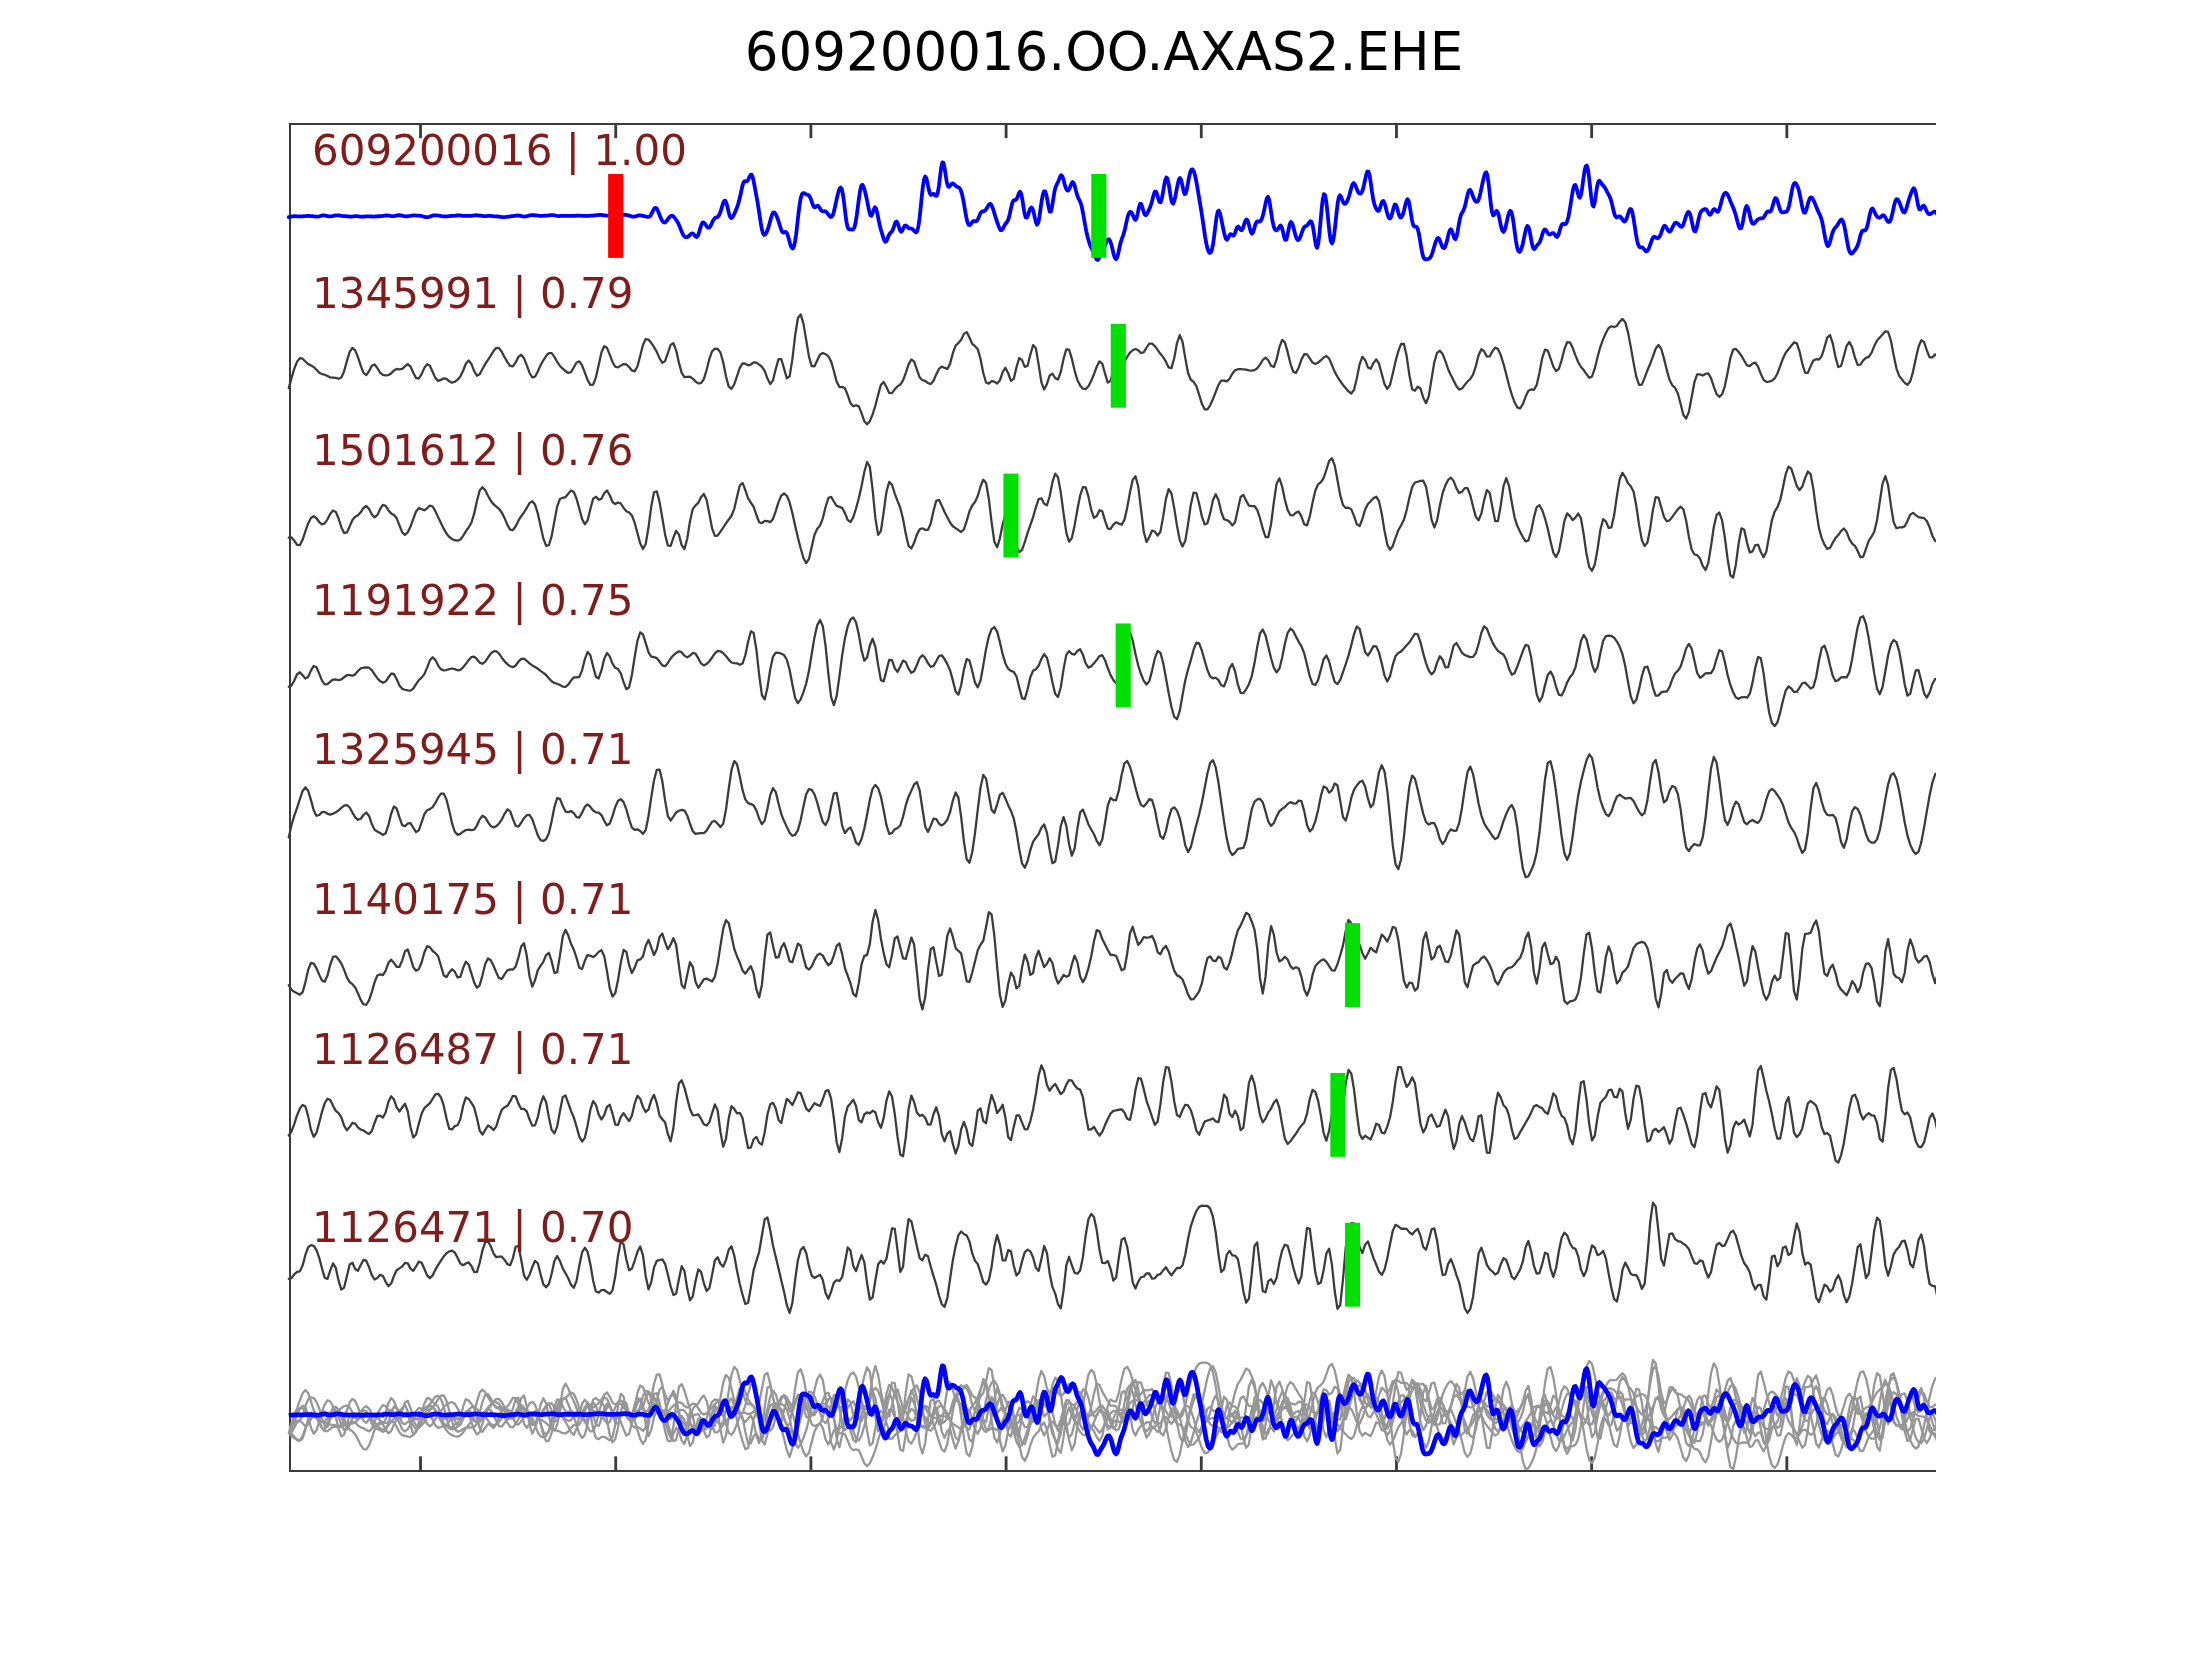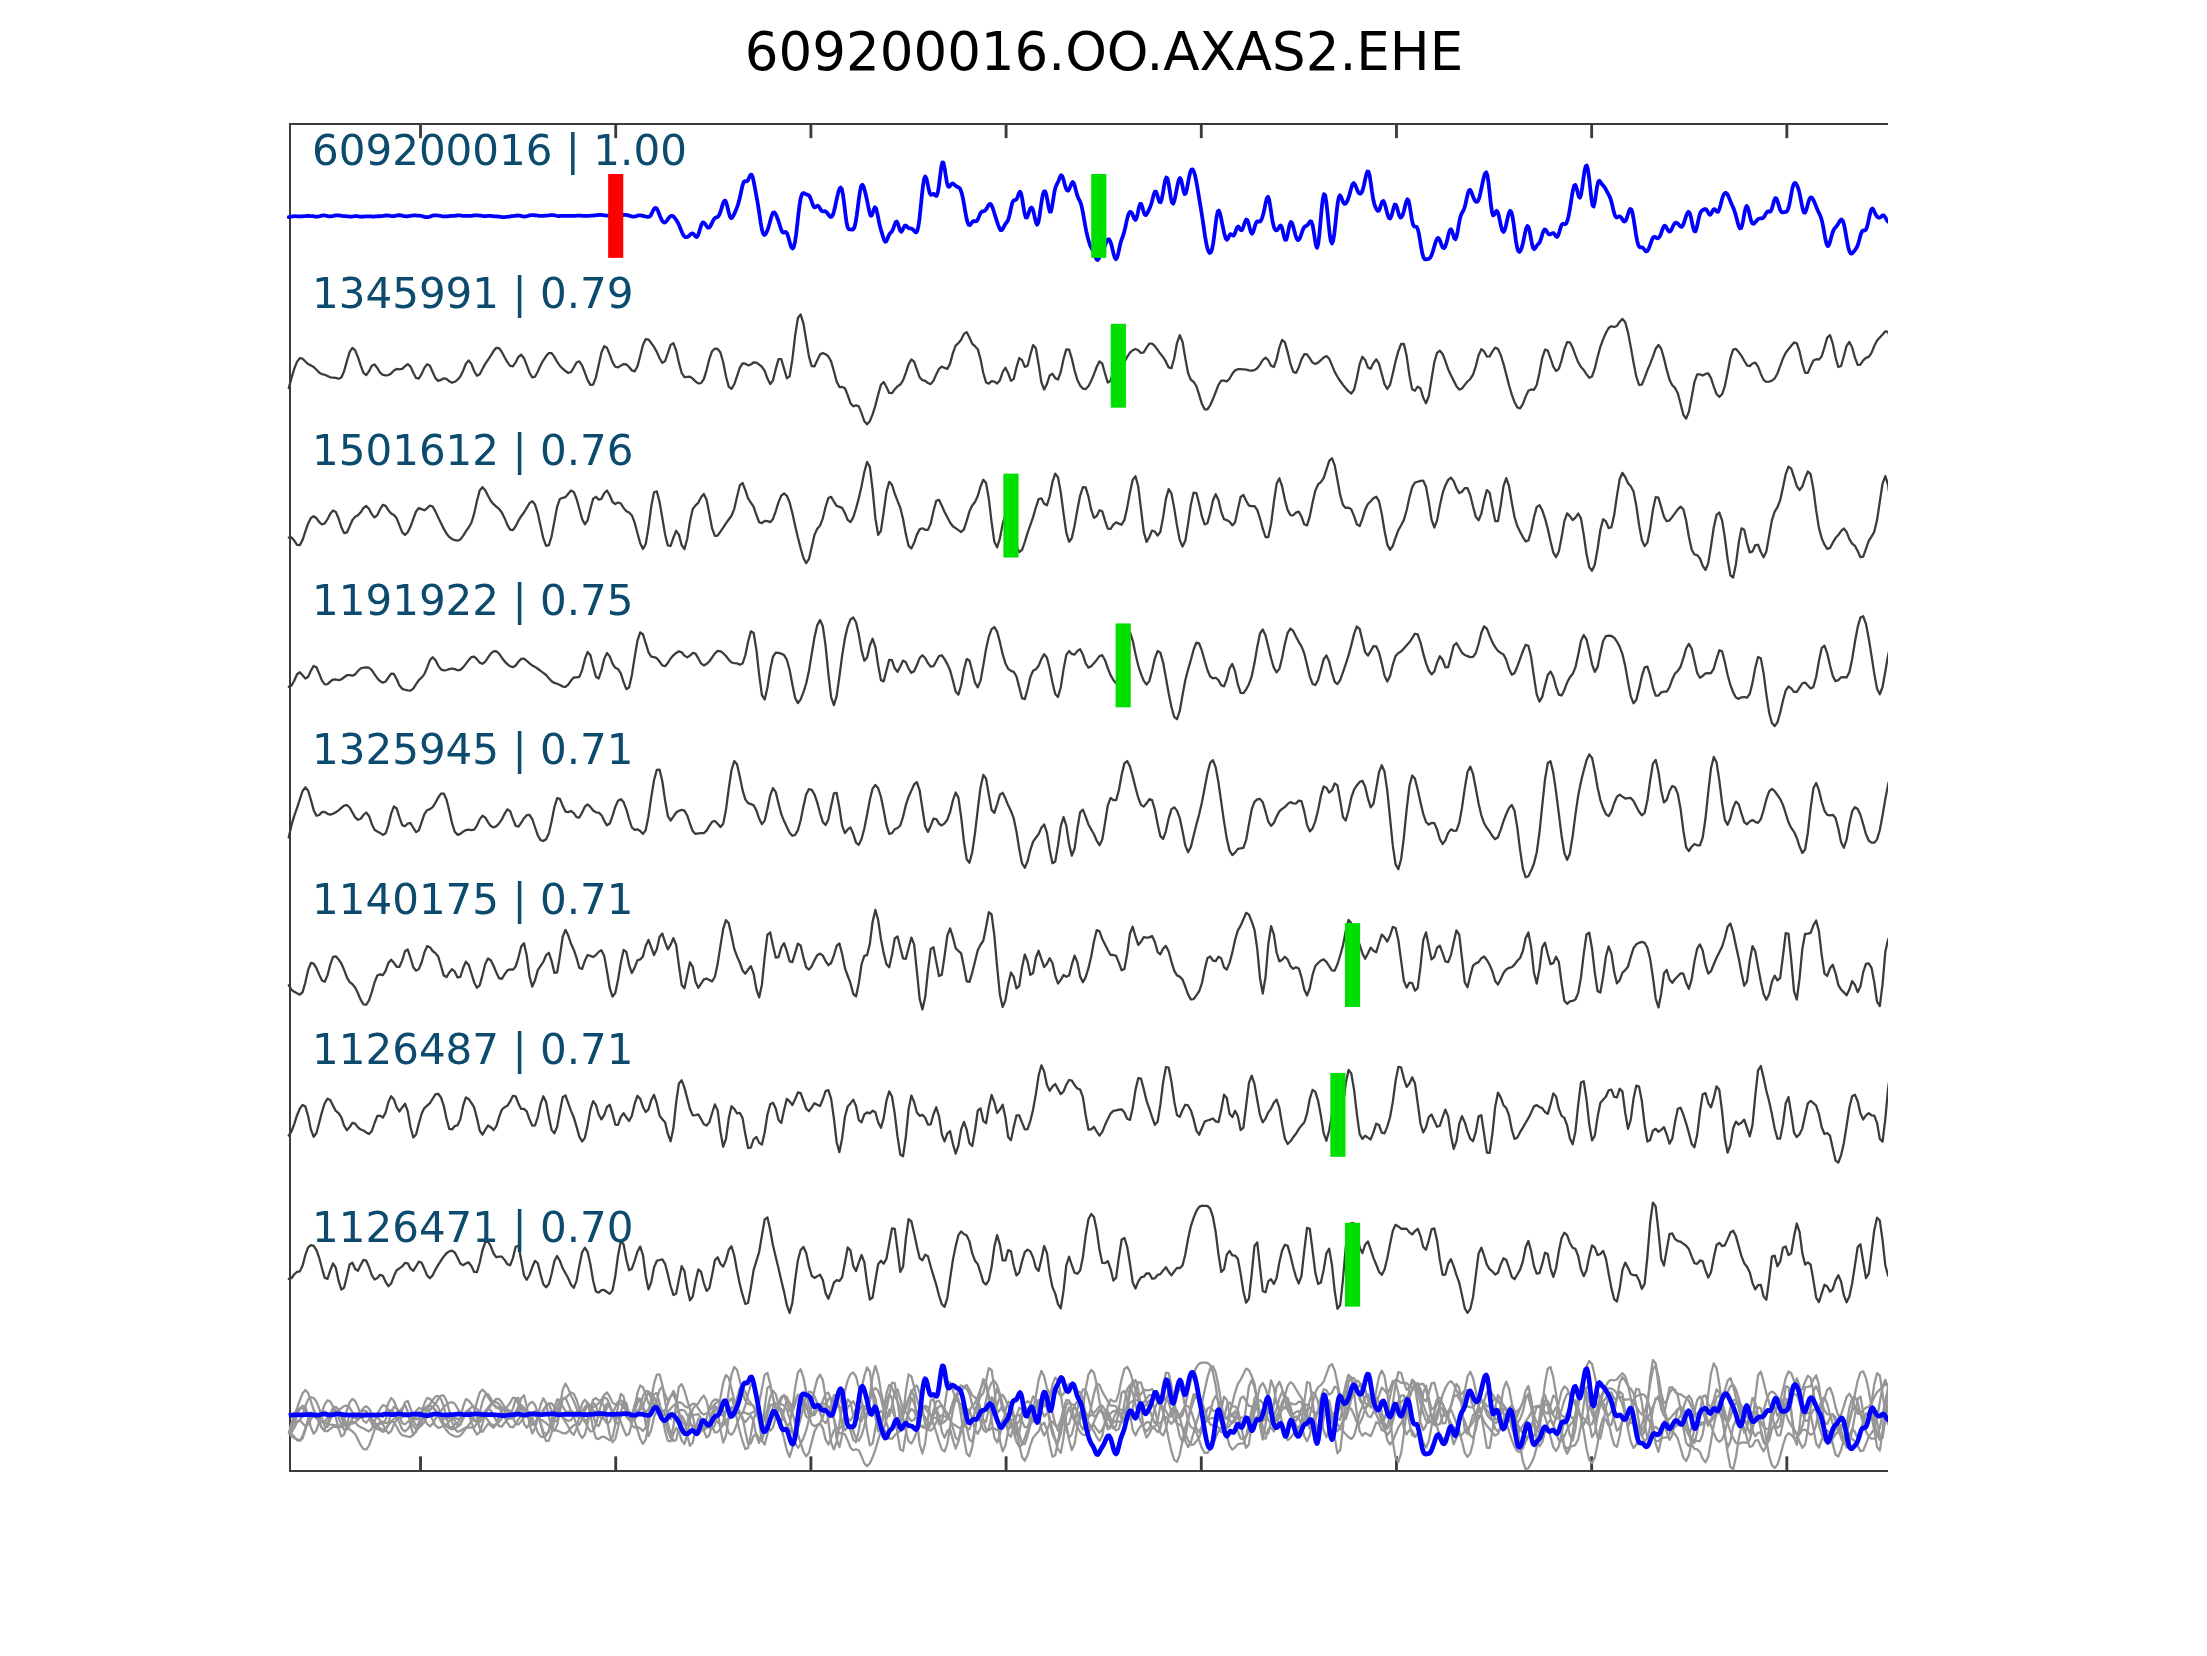--- a/index.html
+++ b/index.html
@@ -7,20 +7,21 @@
     padding: 0;
     background: #ffffff;
   }
   #page {
     position: relative;
     width: 1888px;
     height: 1656px;
     background: #ffffff;
     font-family: "DejaVu Sans", sans-serif;
     overflow: hidden;
+    padding-left: 48px;
   }
   #chart-title {
     position: absolute;
     left: 0;
     top: 21px;
     width: 2208px;
     text-align: center;
     font-size: 53px;
     color: #000000;
     font-family: "DejaVu Sans", sans-serif;
@@ -37,21 +38,21 @@
     box-sizing: border-box;
   }
   #plot-svg {
     position: absolute;
     left: 0;
     top: 0;
   }
   .trace-label {
     position: absolute;
     font-size: 42px;
-    color: #0c4a6e;
+    color: #7f1d1d;
     white-space: nowrap;
     font-family: "DejaVu Sans", sans-serif;
   }
   .xtick-label {
     position: absolute;
     font-size: 44px;
     color: #000000;
     text-align: center;
     transform: translateX(-50%);
     white-space: nowrap;

